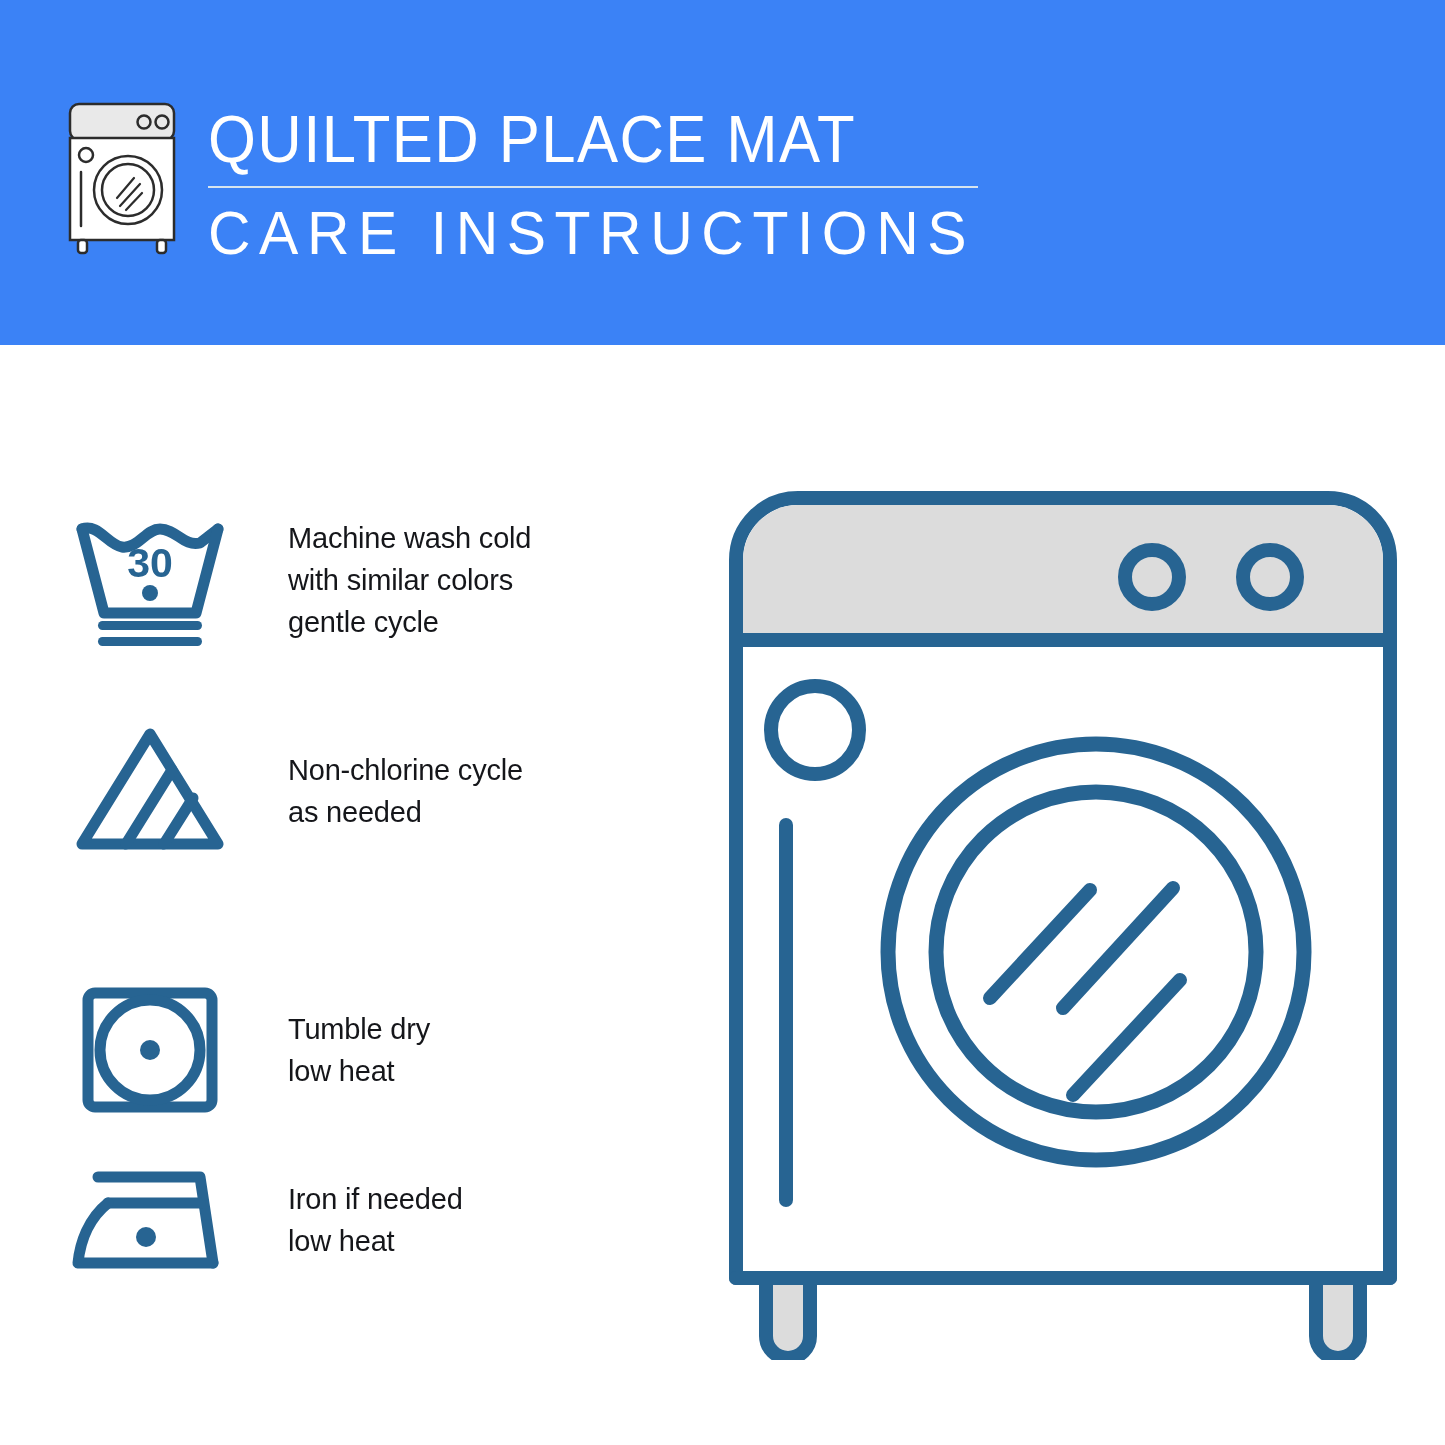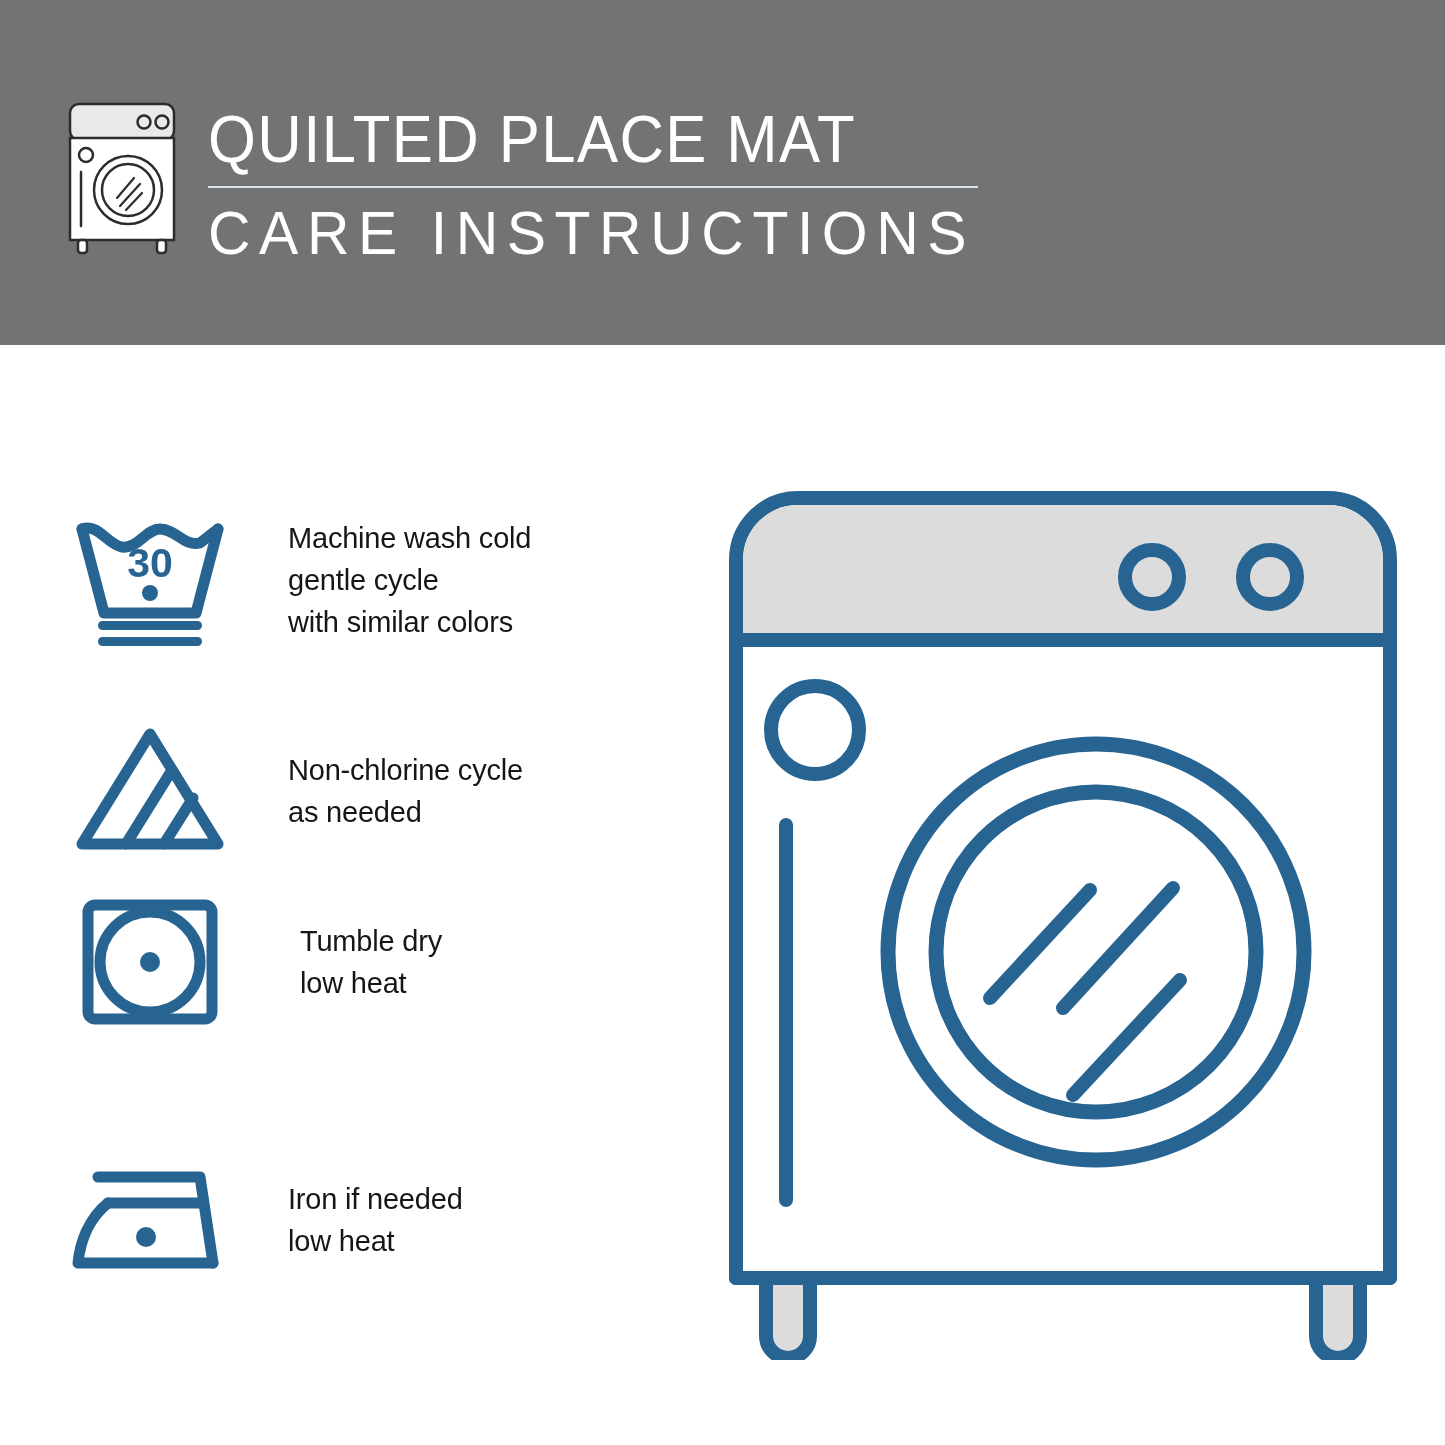--- a/index.html
+++ b/index.html
@@ -18,21 +18,21 @@
     overflow: hidden;
   }
 
   
   #header-band {
     position: absolute;
     left: 0;
     top: 0;
     width: 1445px;
     height: 345px;
-    background: #737373;
+    background: #3b82f6;
   }
   #header-logo {
     position: absolute;
     left: 62px;
     top: 100px;
     width: 120px;
     height: 155px;
   }
   #header-text-block {
     position: absolute;
@@ -90,21 +90,21 @@
     font-size: 29px;
     line-height: 42px;
     color: #15161a;
     letter-spacing: -0.2px;
     padding-left: 48px;
   }
   .care-text div { white-space: nowrap; }
 
   #row-wash  { top: 500px; height: 160px; }
   #row-bleach{ top: 716px; height: 150px; }
-  #row-dry   { top: 882px; height: 160px; gap: 12px; }
+  #row-dry   { top: 970px; height: 160px; }
   #row-iron  { top: 1145px; height: 150px; }
 
   
   #washer-illustration {
     position: absolute;
     left: 718px;
     top: 480px;
     width: 690px;
     height: 880px;
   }
@@ -156,22 +156,22 @@
           <path d="M22 24 L 44 108 L 136 108 L 158 24"></path>
         </g>
         <text x="90" y="72" text-anchor="middle" font-family="Liberation Sans, sans-serif" font-size="41" font-weight="bold" fill="#276492">30</text>
         <circle cx="90" cy="88" r="8" fill="#276492"></circle>
         <rect x="38" y="116" width="104" height="9" rx="4.5" fill="#276492"></rect>
         <rect x="38" y="132" width="104" height="9" rx="4.5" fill="#276492"></rect>
       </svg>
     </div>
     <div class="care-text">
       <div>Machine wash cold</div>
+      <div>with similar colors</div>
       <div>gentle cycle</div>
-      <div>with similar colors</div>
     </div>
   </div>
 
   <div class="care-row" id="row-bleach">
     <div class="care-icon">
       <svg viewBox="0 0 180 150" width="180" height="150" aria-hidden="true">
         <g fill="none" stroke="#276492" stroke-width="11" stroke-linecap="round" stroke-linejoin="round">
           <path d="M90 18 L 158 128 L 22 128 Z"></path>
           <line x1="66" y1="128" x2="112" y2="54"></line>
           <line x1="104" y1="128" x2="133" y2="82"></line>

